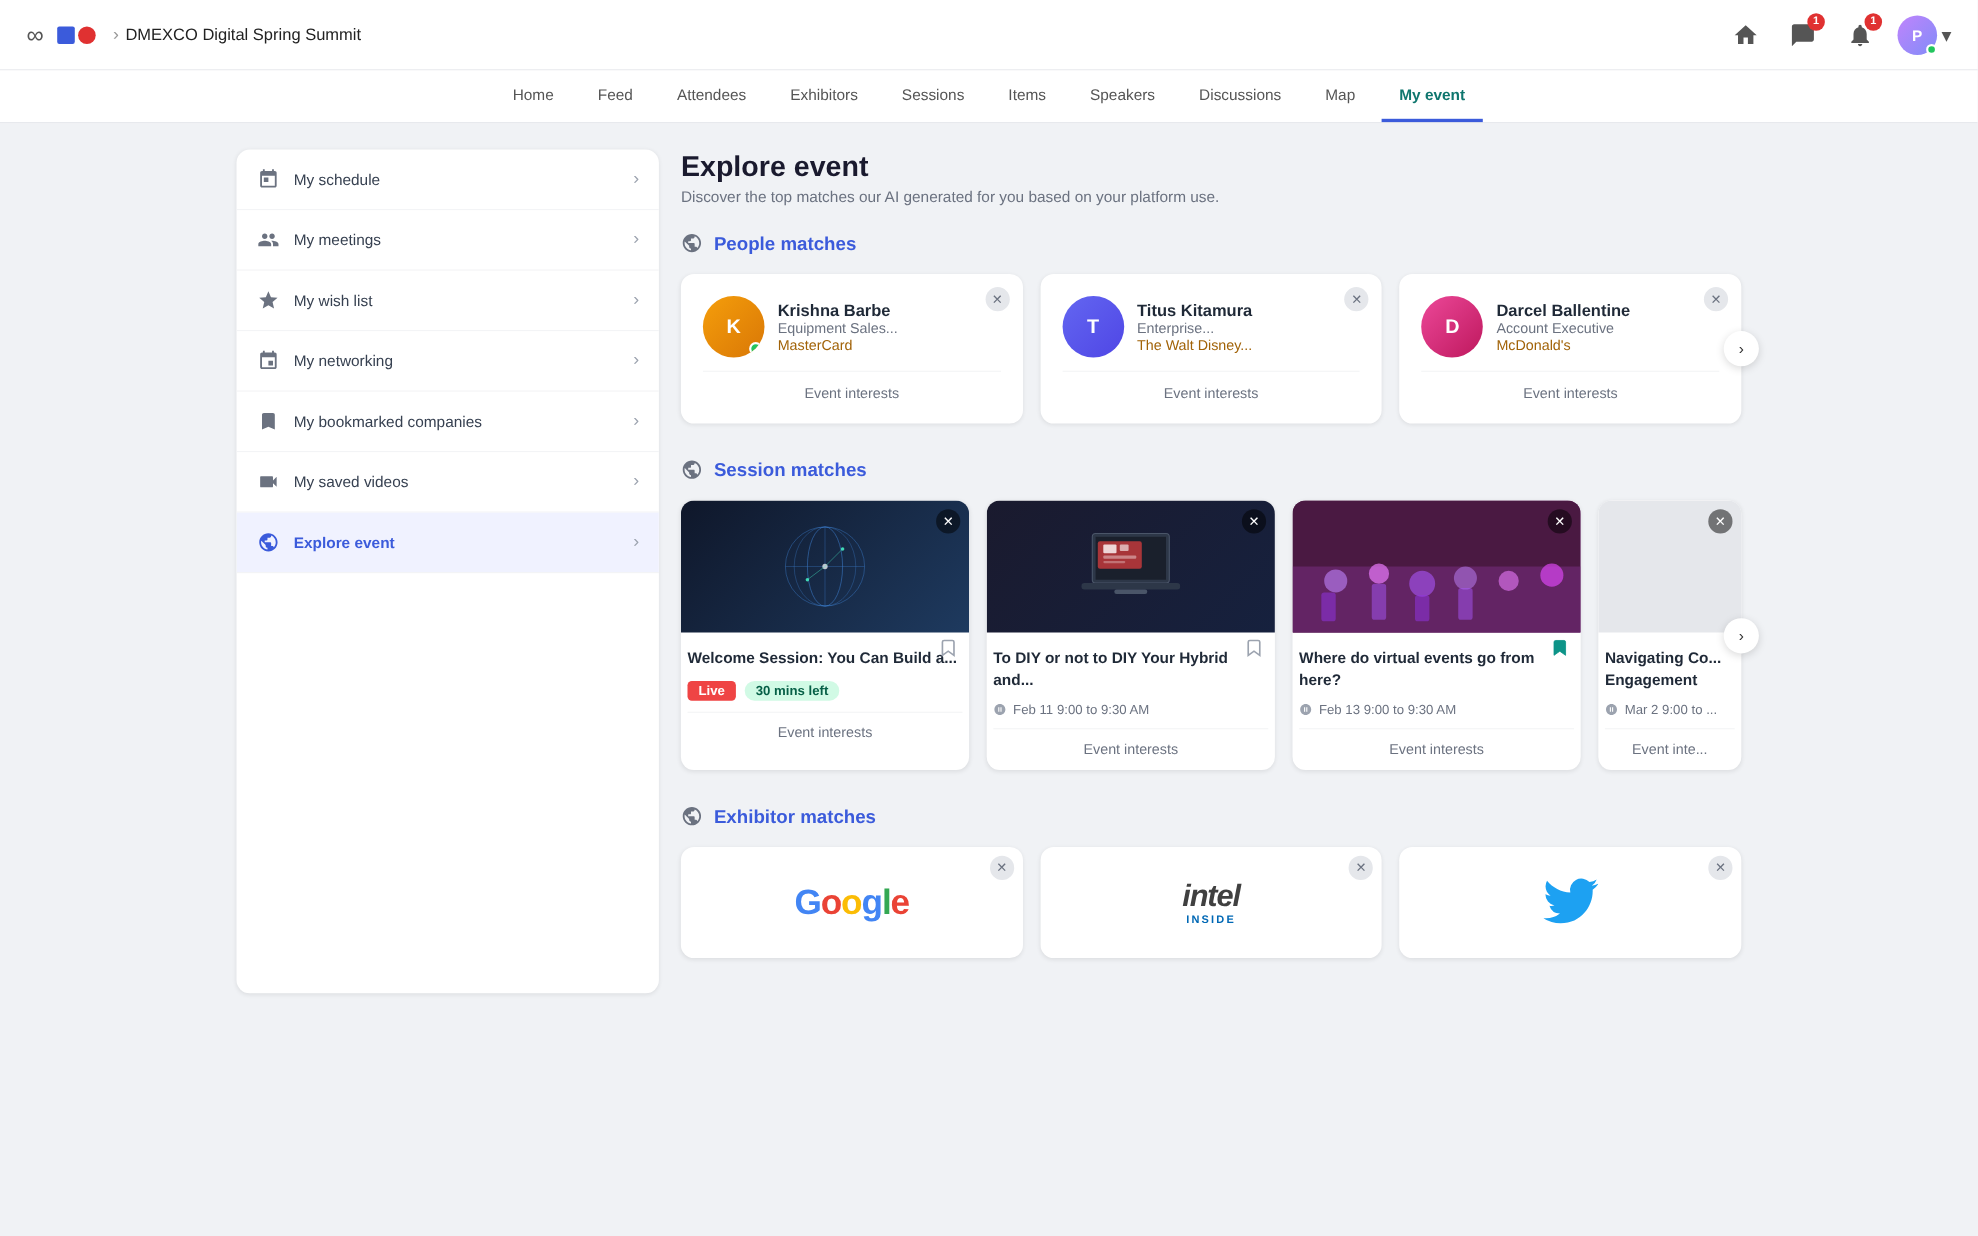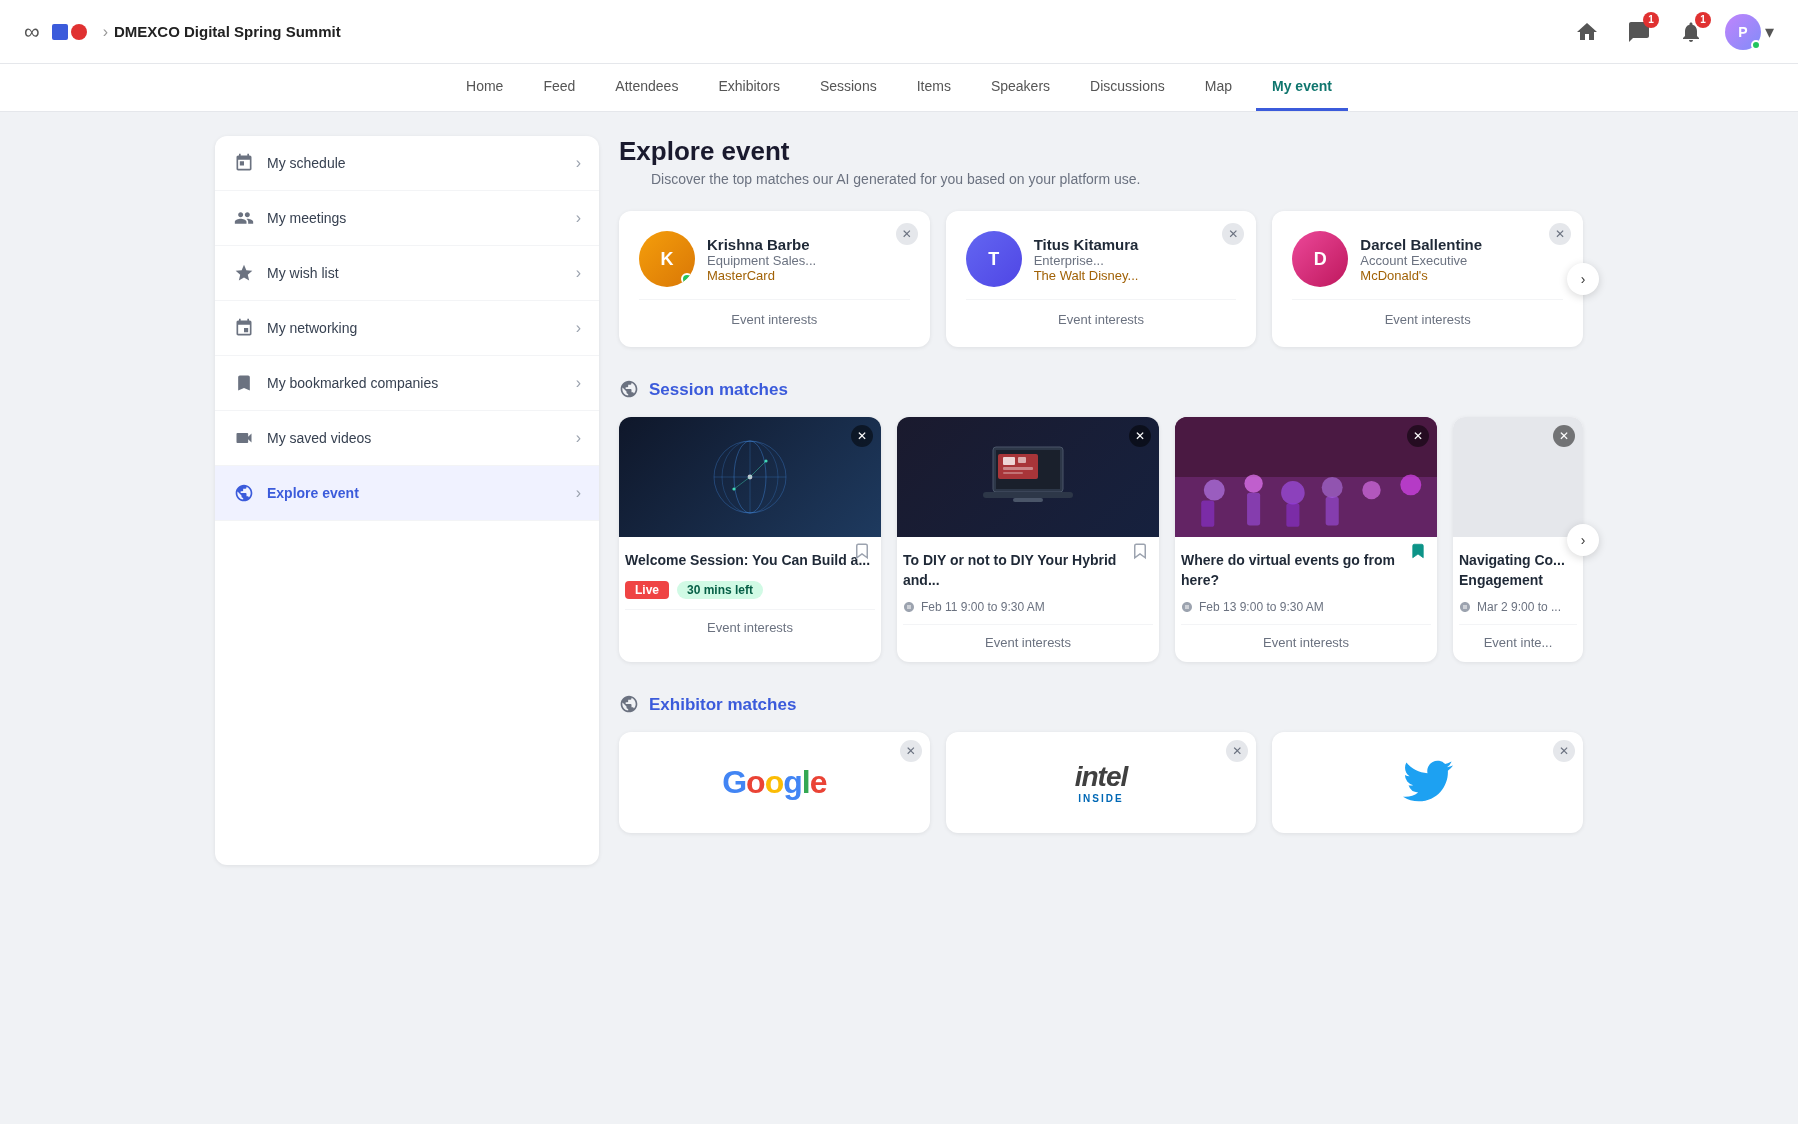--- a/index.html
+++ b/index.html
@@ -7,21 +7,21 @@
 
     
     .topbar { background: #fff; display: flex; align-items: center; padding: 0 24px; height: 64px; border-bottom: 1px solid #e5e7eb; gap: 16px; }
     .topbar-logo { display: flex; align-items: center; gap: 8px; }
     .logo-squares { display: flex; gap: 3px; }
     .logo-sq-blue { width: 16px; height: 16px; background: #3b5bdb; border-radius: 2px; }
     .logo-sq-red { width: 16px; height: 16px; background: #e03131; border-radius: 50%; }
     .logo-infinity { font-size: 22px; color: #555; margin-right: 4px; }
     .breadcrumb { display: flex; align-items: center; gap: 6px; color: #555; font-size: 14px; }
     .breadcrumb-arrow { color: #999; font-size: 16px; }
-    .breadcrumb-title { font-weight: 700; color: #222; font-size: 15px; }
+    .breadcrumb-title { font-weight: 400; color: #222; font-size: 15px; }
     .topbar-actions { margin-left: auto; display: flex; align-items: center; gap: 16px; }
     .topbar-icon-btn { position: relative; cursor: pointer; width: 36px; height: 36px; display: flex; align-items: center; justify-content: center; }
     .topbar-icon-btn svg { width: 24px; height: 24px; fill: #555; }
     .badge { position: absolute; top: -2px; right: -2px; background: #e03131; color: #fff; font-size: 10px; font-weight: 700; border-radius: 50%; width: 16px; height: 16px; display: flex; align-items: center; justify-content: center; }
     .avatar-wrap { display: flex; align-items: center; gap: 4px; cursor: pointer; }
     .avatar { width: 36px; height: 36px; border-radius: 50%; background: linear-gradient(135deg, #c084fc, #818cf8); display: flex; align-items: center; justify-content: center; color: #fff; font-weight: 700; font-size: 14px; position: relative; }
     .online-dot { width: 10px; height: 10px; background: #22c55e; border: 2px solid #fff; border-radius: 50%; position: absolute; bottom: 0; right: 0; }
 
     
     .nav { background: #fff; border-bottom: 1px solid #e5e7eb; display: flex; justify-content: center; gap: 8px; padding: 0 24px; }
@@ -37,21 +37,21 @@
     .sidebar-item.active { background: #f0f2ff; }
     .sidebar-item-icon { width: 22px; height: 22px; display: flex; align-items: center; justify-content: center; color: #6b7280; flex-shrink: 0; }
     .sidebar-item.active .sidebar-item-icon { color: #3b5bdb; }
     .sidebar-item-label { flex: 1; font-size: 14px; color: #374151; font-weight: 500; }
     .sidebar-item.active .sidebar-item-label { color: #3b5bdb; font-weight: 600; }
     .sidebar-chevron { color: #9ca3af; font-size: 16px; }
 
     
     .content { flex: 1; min-width: 0; }
     .page-title { font-size: 26px; font-weight: 700; color: #1a1a2e; margin-bottom: 4px; }
-    .page-subtitle { color: #6b7280; margin-bottom: 24px; font-size: 14px; margin-left: 32px; }
+    .page-subtitle { color: #6b7280; margin-bottom: 24px; font-size: 14px; }
 
     
     .section { margin-bottom: 32px; }
     .section-header { display: flex; align-items: center; gap: 8px; margin-bottom: 16px; }
     .section-icon { width: 22px; height: 22px; color: #6b7280; }
     .section-title { font-size: 17px; font-weight: 700; color: #3b5bdb; }
 
     
     .people-grid { display: flex; gap: 16px; position: relative; }
     .person-card { flex: 1; background: #fff; border-radius: 12px; padding: 20px; box-shadow: 0 1px 4px rgba(0,0,0,0.08); position: relative; min-width: 0; }
@@ -225,20 +225,28 @@
       <span class="sidebar-item-label">Explore event</span>
       <span class="sidebar-chevron">›</span>
     </div>
   </div>
 
   <div class="content">
     <h1 class="page-title">Explore event</h1>
     <p class="page-subtitle">Discover the top matches our AI generated for you based on your platform use.</p>
 
     <div class="section">
+      <div class="section-header">
+        <div class="section-icon">
+          <svg width="20" height="20" viewBox="0 0 24 24" fill="#6b7280">
+              <path d="M12 2C6.48 2 2 6.48 2 12s4.48 10 10 10 10-4.48 10-10S17.52 2 12 2zm-1 17.93c-3.95-.49-7-3.85-7-7.93 0-.62.08-1.21.21-1.79L9 15v1c0 1.1.9 2 2 2v1.93zm6.9-2.54c-.26-.81-1-1.39-1.9-1.39h-1v-3c0-.55-.45-1-1-1H8v-2h2c.55 0 1-.45 1-1V7h2c1.1 0 2-.9 2-2v-.41c2.93 1.19 5 4.06 5 7.41 0 2.08-.8 3.97-2.1 5.39z"></path>
+            </svg>
+        </div>
+        <h2 class="section-title">People matches</h2>
+      </div>
       <div class="people-grid relative">
 
         <div class="person-card">
           <div class="close-btn">✕</div>
           <div class="person-card-header">
             <div class="person-avatar av-krishna">
               <span style="color:#fff;font-weight:700;font-size:18px;">K</span>
               <span class="person-avatar-green-dot"></span>
             </div>
             <div>

